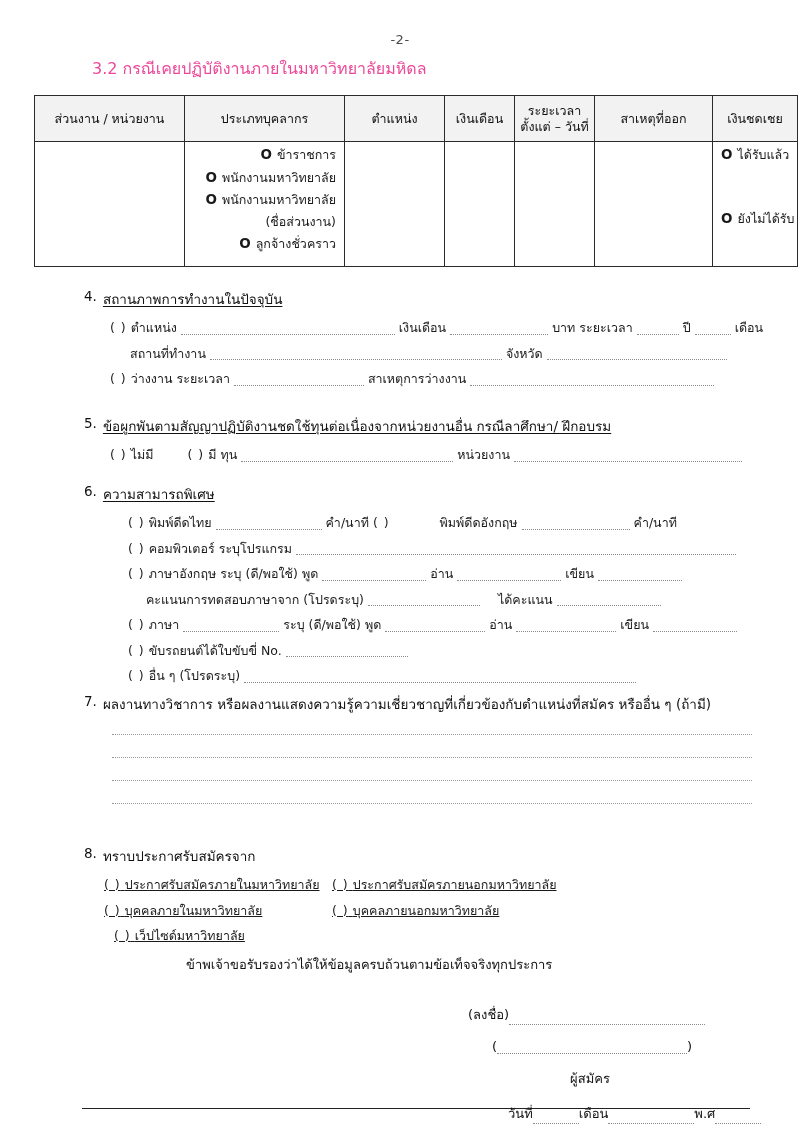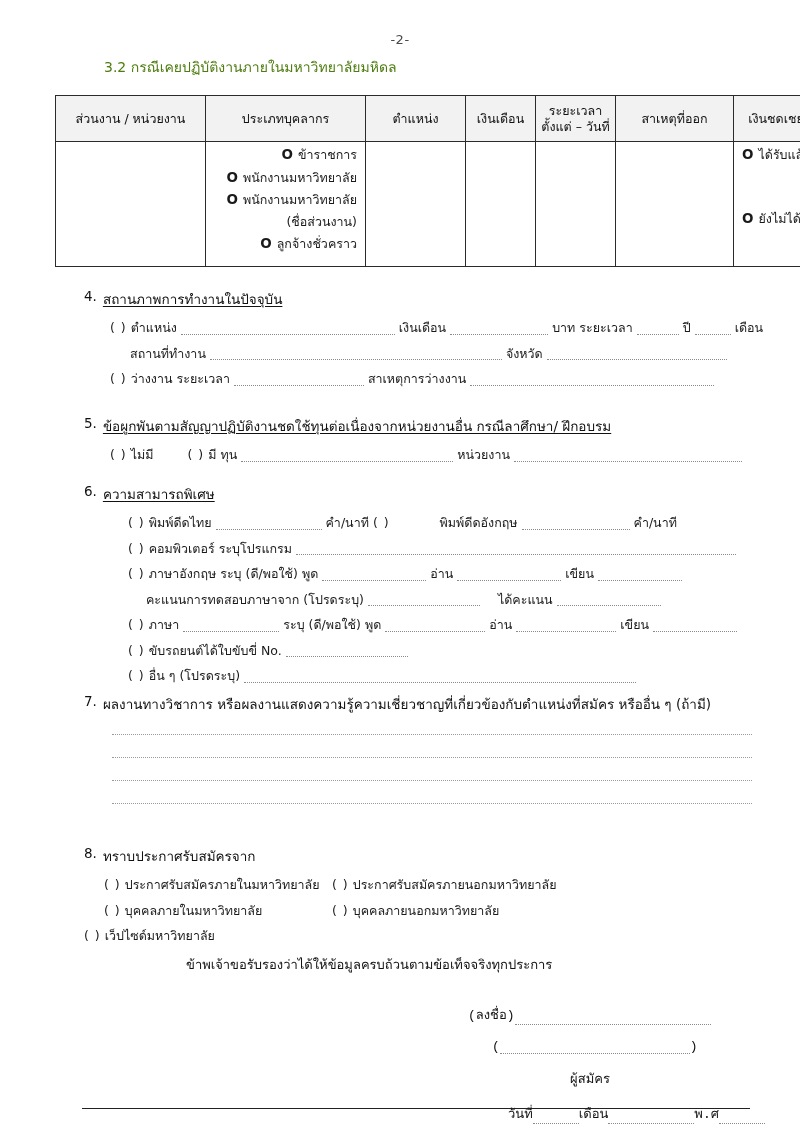--- a/index.html
+++ b/index.html
@@ -20,26 +20,26 @@
 
   
   .page-num {
     position: absolute; top: 32px; left: 0; width: 800px;
     text-align: center; font-size: 13px; color: #4a4a4a;
     letter-spacing: 0.5px;
   }
 
   
   .h32 {
-    position: absolute; top: 56px; left: 104px;
-    font-size: 14px; color: #4d7c0f;
-  }
-
-  
-  .tbl-wrap { position: absolute; top: 95px; left: 55px; width: 740px; }
+    position: absolute; top: 56px; left: 92px;
+    font-size: 16px; color: #ec4899;
+  }
+
+  
+  .tbl-wrap { position: absolute; top: 95px; left: 34px; width: 740px; }
   table.form-table {
     border-collapse: collapse;
     width: 740px;
     table-layout: fixed;
   }
   table.form-table th, table.form-table td {
     border: 1px solid #2b2b2b;
     vertical-align: top;
   }
   table.form-table th {
@@ -93,28 +93,28 @@
     display: block;
     border-bottom: 1px dotted #9a9a9a;
     height: 0;
   }
 
   
   .blank-lines { position: absolute; left: 112px; width: 640px; }
   .blank-lines .fullrule { margin-bottom: 22px; }
 
   
-  .two-col { display: flex; }
+  .two-col { display: flex; text-decoration: underline; }
   .two-col .col-a { width: 228px; }
   .two-col .col-b { width: 300px; }
 
   
   .closing { position: absolute; left: 186px; font-size: 13px; color: #111; }
   .sign-block { position: absolute; left: 468px; font-size: 13px; color: #111; }
-  .sign-block .row { white-space: nowrap; margin-bottom: 14px; font-family: Liberation Mono, monospace; }
+  .sign-block .row { white-space: nowrap; margin-bottom: 14px; }
   .sign-block .center { text-align: center; width: 244px; }
 
   .footer-rule {
     position: absolute; left: 82px; top: 1108px; width: 668px;
     border-bottom: 1.6px solid #222;
   }
 </style>
 </head>
 <body>
 
@@ -322,21 +322,21 @@
       <div class="col-a">
         <span class="cb">(  )</span>
         <span>บุคคลภายในมหาวิทยาลัย</span>
       </div>
       <div class="col-b">
         <span class="cb">(  )</span>
         <span>บุคคลภายนอกมหาวิทยาลัย</span>
       </div>
     </div>
 
-    <div class="two-col line" style="margin-left:84px; margin-top:13px">
+    <div class="two-col line" style="margin-left:114px; margin-top:13px">
       <div class="col-a">
         <span class="cb">(  )</span>
         <span>เว็ปไซด์มหาวิทยาลัย</span>
       </div>
     </div>
   </div>
 
   <div class="closing" style="top:954px">ข้าพเจ้าขอรับรองว่าได้ให้ข้อมูลครบถ้วนตามข้อเท็จจริงทุกประการ</div>
 
   <div class="sign-block" style="top:1004px">

